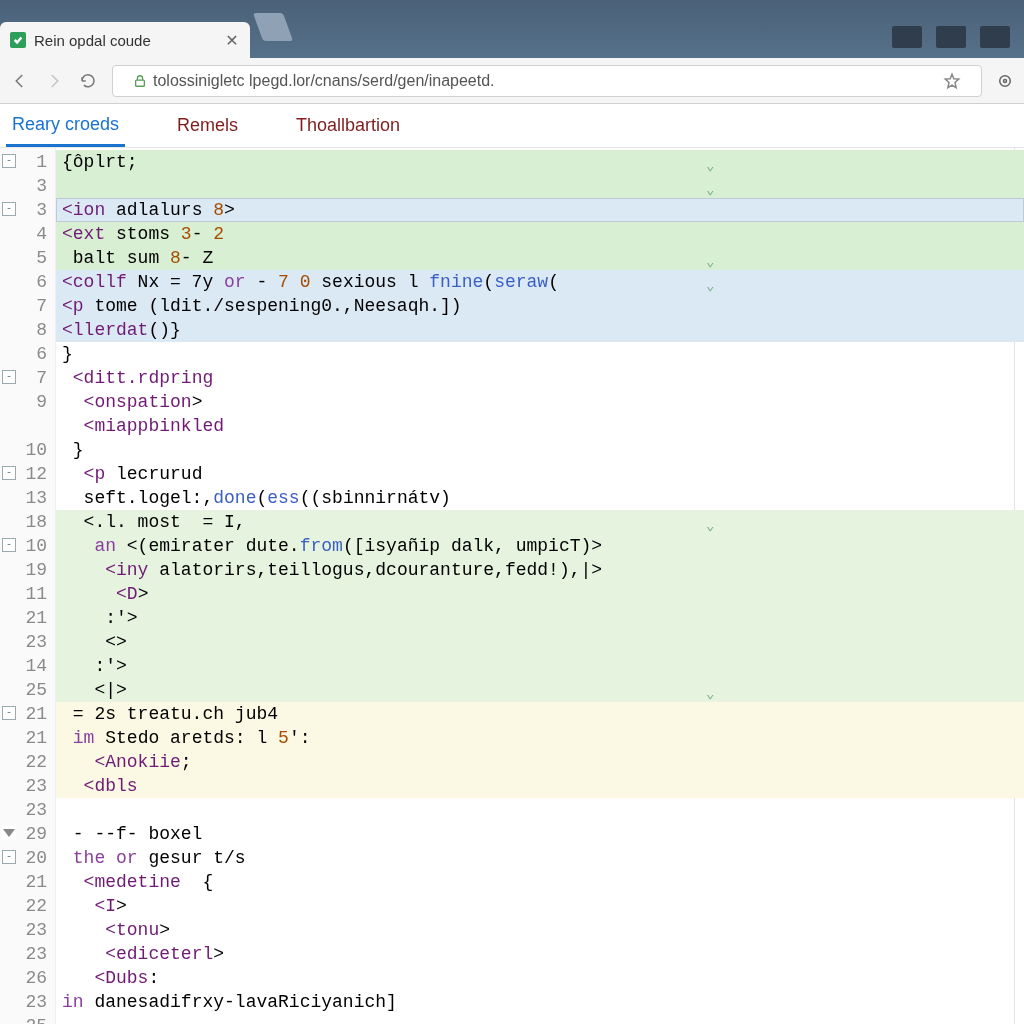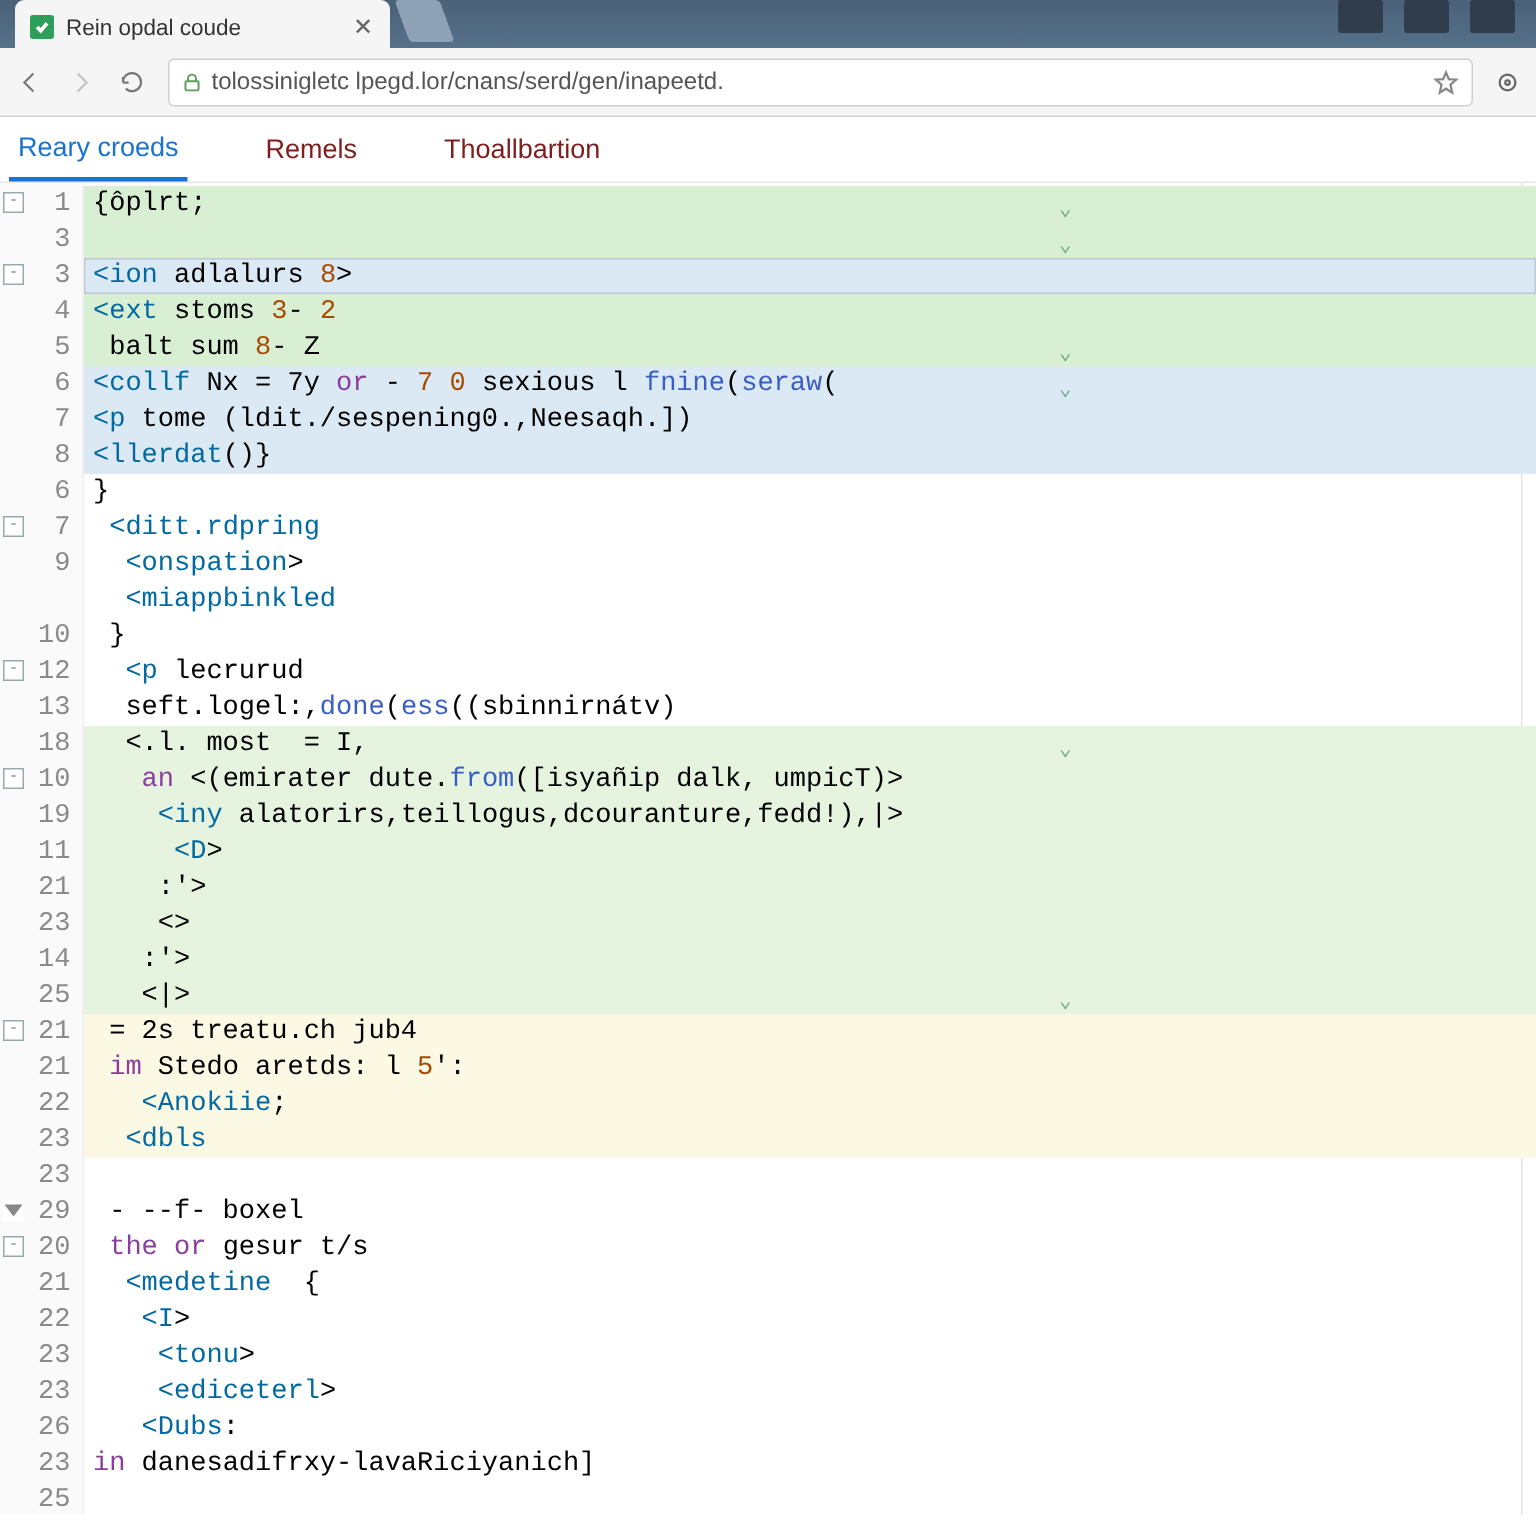--- a/index.html
+++ b/index.html
@@ -1,34 +1,34 @@
 <!DOCTYPE html>
 <html><head>
 <meta charset="utf-8">
 <style>
 * { margin: 0; padding: 0; box-sizing: border-box; }
 body { font-family: -apple-system, "Segoe UI", sans-serif; background: #fff; overflow: hidden; width: 1024px; height: 1024px; }
 
 
-.titlebar { height: 32px; background: linear-gradient(#4a6178, #56718a); display: flex; align-items: flex-start; padding-left: 10px; }
+.titlebar { height: 58px; background: linear-gradient(#4a6178, #56718a); display: flex; align-items: flex-end; }
 .browser-tab { height: 36px; background: #f5f5f5; border-radius: 6px 6px 0 0; display: flex; align-items: center; padding: 0 10px; gap: 8px; min-width: 250px; position: relative; }
 .favicon { width: 16px; height: 16px; background: #2e9e5b; border-radius: 2px; display: flex; align-items: center; justify-content: center; }
 .favicon svg { width: 10px; height: 10px; stroke: #fff; stroke-width: 3; fill: none; }
 .tab-title { font-size: 15px; color: #333; flex: 1; }
 .tab-close { width: 16px; height: 16px; display: flex; align-items: center; justify-content: center; color: #666; cursor: pointer; }
 .newtab-angle { width: 30px; height: 28px; background: #8fa2b5; margin-left: 8px; transform: skewX(20deg); border-radius: 3px; align-self: center; margin-bottom: 4px; }
 .win-controls { margin-left: auto; display: flex; gap: 14px; padding-right: 14px; padding-bottom: 10px; }
 .win-btn { width: 30px; height: 22px; background: #2f3d4c; border-radius: 2px; }
 
 
 .toolbar { height: 46px; background: #f5f5f5; border-bottom: 1px solid #d0d0d0; display: flex; align-items: center; padding: 0 10px; gap: 14px; }
 .nav-icon { width: 20px; height: 20px; color: #777; display: flex; align-items: center; justify-content: center; cursor: pointer; }
 .nav-icon.disabled { color: #c4c4c4; }
 .nav-icon svg { width: 18px; height: 18px; stroke: currentColor; stroke-width: 2; fill: none; }
-.addressbar { flex: 1; height: 32px; border: 1px solid #d0d0d0; border-radius: 4px; background: #fff; display: flex; align-items: center; padding: 0 8px; gap: 6px; }
+.addressbar { flex: 1; height: 32px; border: 1px solid #d0d0d0; border-radius: 4px; background: #fff; display: flex; align-items: center; padding: 0 20px; gap: 6px; }
 .lock-icon { width: 14px; height: 14px; color: #5aa05a; }
 .url-text { flex: 1; font-size: 16px; color: #555; outline: none; border: none; }
 .star-icon { width: 18px; height: 18px; color: #888; }
 .gear-icon { width: 18px; height: 18px; color: #666; }
 
 
 .subtabs { height: 44px; display: flex; align-items: stretch; padding-left: 6px; border-bottom: 1px solid #e6e6e6; gap: 46px; }
 .subtab { display: flex; align-items: center; font-size: 18px; color: #7f1d1d; cursor: pointer; padding: 0 6px; }
 .subtab.active { color: #1b73d0; border-bottom: 3px solid #1b73d0; font-weight: 500; }
 
@@ -42,21 +42,21 @@
 .codecol { flex: 1; position: relative; padding-top: 2px; }
 .codeline { height: 24px; white-space: pre; padding-left: 6px; position: relative; }
 .hl-green   { background: #d9efd3; }
 .hl-blue    { background: #dbe9f5; }
 .hl-ltgreen { background: #e5f3df; }
 .hl-yellow  { background: #fbf8e3; }
 .cursor-row { box-shadow: inset 0 0 0 1px #bfcad6; }
 .limited { display: inline-block; width: 640px; }
 .kw  { color: #8a3fa0; }
 .fn  { color: #3a5fc4; }
-.tag { color: #0369a1; }
+.tag { color: #701a75; }
 .num { color: #a64b00; }
 .chev { position: absolute; left: 650px; top: 4px; color: #7a8; font-size: 14px; pointer-events: none; }
 .right-rule { position: absolute; left: 958px; top: 0; bottom: 0; width: 1px; background: #e3e3e3; }
 </style>
 </head>
 <body>
 
 <div class="titlebar">
   <div class="browser-tab">
     <span class="favicon">

